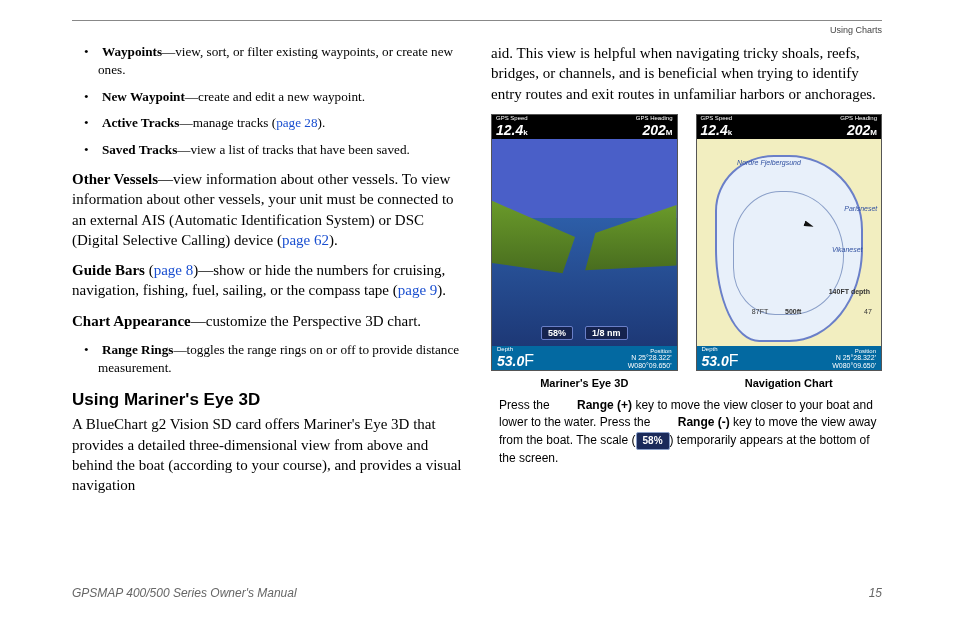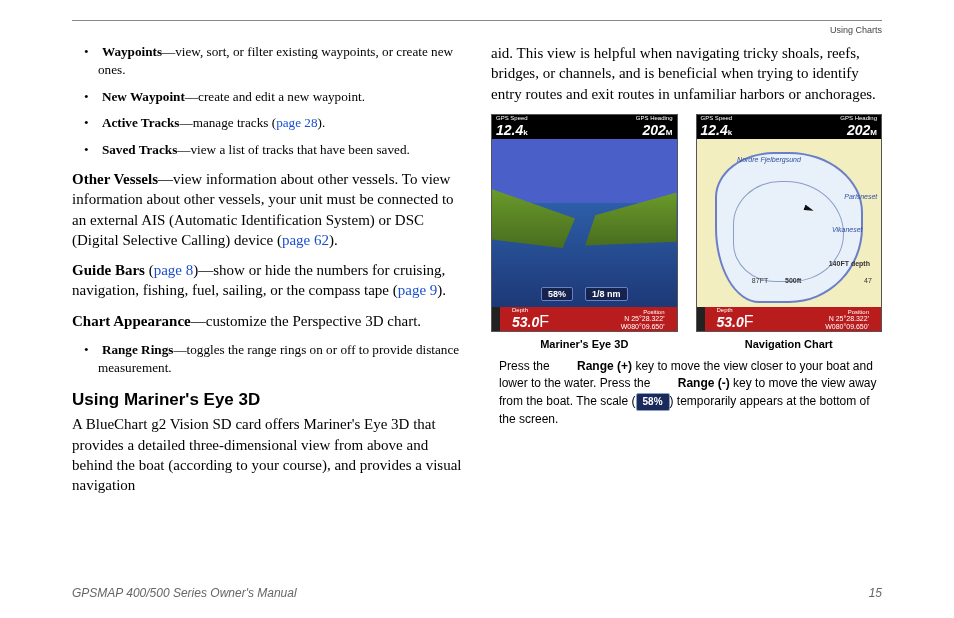--- a/index.html
+++ b/index.html
@@ -67,46 +67,46 @@
     margin: 4px 0 6px 0;
   }
   .figure {
     flex: 1;
     display: flex;
     flex-direction: column;
     align-items: center;
   }
   .device-screen {
     width: 100%;
-    height: 218px;
+    height: 257px;
     background: #222;
     position: relative;
     border: 1px solid #555;
   }
   .screen-top {
     height: 24px;
     background: #000;
     display: flex;
     justify-content: space-between;
     padding: 0 4px;
     color: #fff;
     align-items: flex-end;
     font-family: Arial, Helvetica, sans-serif;
   }
   .screen-top .lbl { font-size: 6px; display:block; line-height:1; }
   .screen-top .val { font-size: 14px; font-weight: bold; font-style: italic; line-height:1; }
   .screen-top .unit { font-size: 8px; font-weight: bold; }
   .screen-bot {
     position: absolute;
-    bottom: 0; left:8px; right:0;
+    bottom: 0; left:0; right:0;
     height: 24px;
-    background: #b91c1c;
+    background: #0369a1;
     display: flex;
     justify-content: space-between;
-    padding: 0 12px;
+    padding: 0 5px;
     color: #fff;
     align-items: flex-end;
     font-family: Arial, Helvetica, sans-serif;
   }
   .screen-bot .val { font-size: 14px; font-weight: bold; font-style: italic; line-height:1;}
   .screen-bot .lbl { font-size: 6px; display:block; line-height:1;}
   .screen-bot .pos { font-size: 7px; text-align:right; line-height:1.1;}
   .screen-mid-3d {
     position:absolute; top:24px; left:0; right:0; bottom:24px;
     background: linear-gradient(to bottom, #4a5fc8 0%, #4a5fc8 38%, #2d5ea8 38%, #1d3876 100%);

